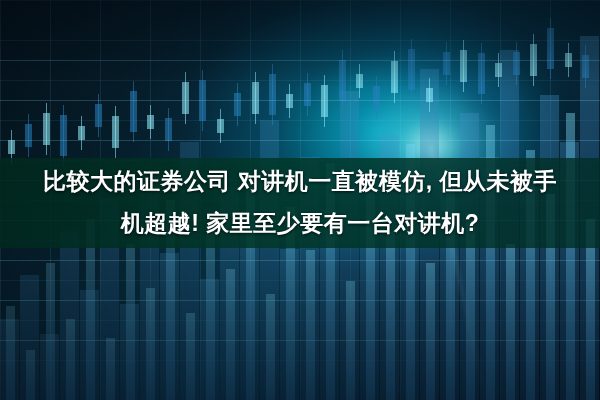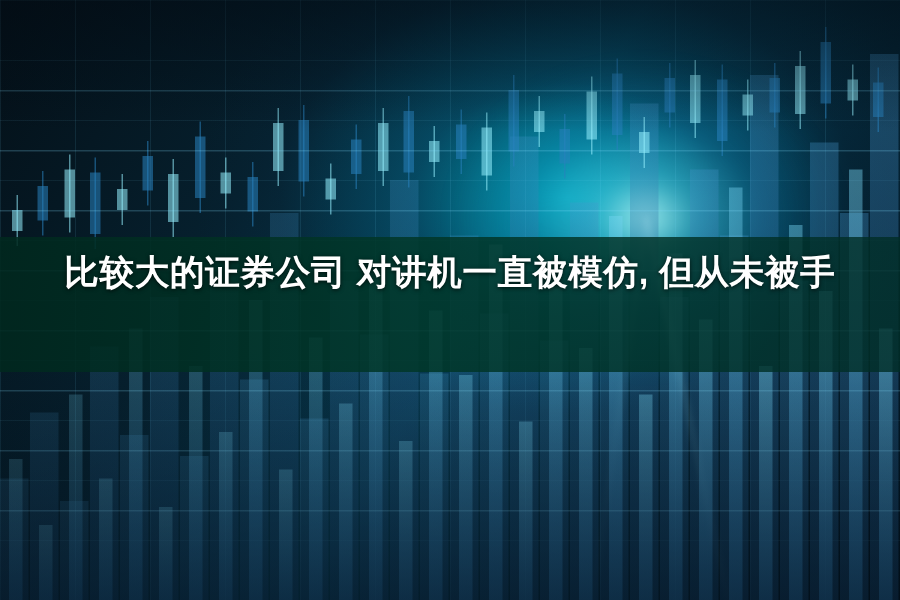--- a/index.html
+++ b/index.html
@@ -256,15 +256,15 @@
       <div class="hline" style="top: 180px; left: 0px; width: 600px;"></div>
       <div class="hline" style="top: 220px; left: 0px; width: 600px;"></div>
       <div class="hline" style="top: 260px; left: 0px; width: 600px;"></div>
       <div class="hline" style="top: 300px; left: 0px; width: 600px;"></div>
       <div class="hline" style="top: 340px; left: 0px; width: 600px;"></div>
     </div>
 
   <div class="bg-vert"></div>
 
   <div class="headline-band"></div>
-  <div class="headline"><span>比较大的证券公司 对讲机一直被模仿, 但从未被手</span><br></div>
+  <div class="headline"><span>比较大的证券公司 对讲机一直被模仿, 但从未被手</span><br><span>机超越! 家里至少要有一台对讲机?</span></div>
 
 </div>
 
 </body></html>

